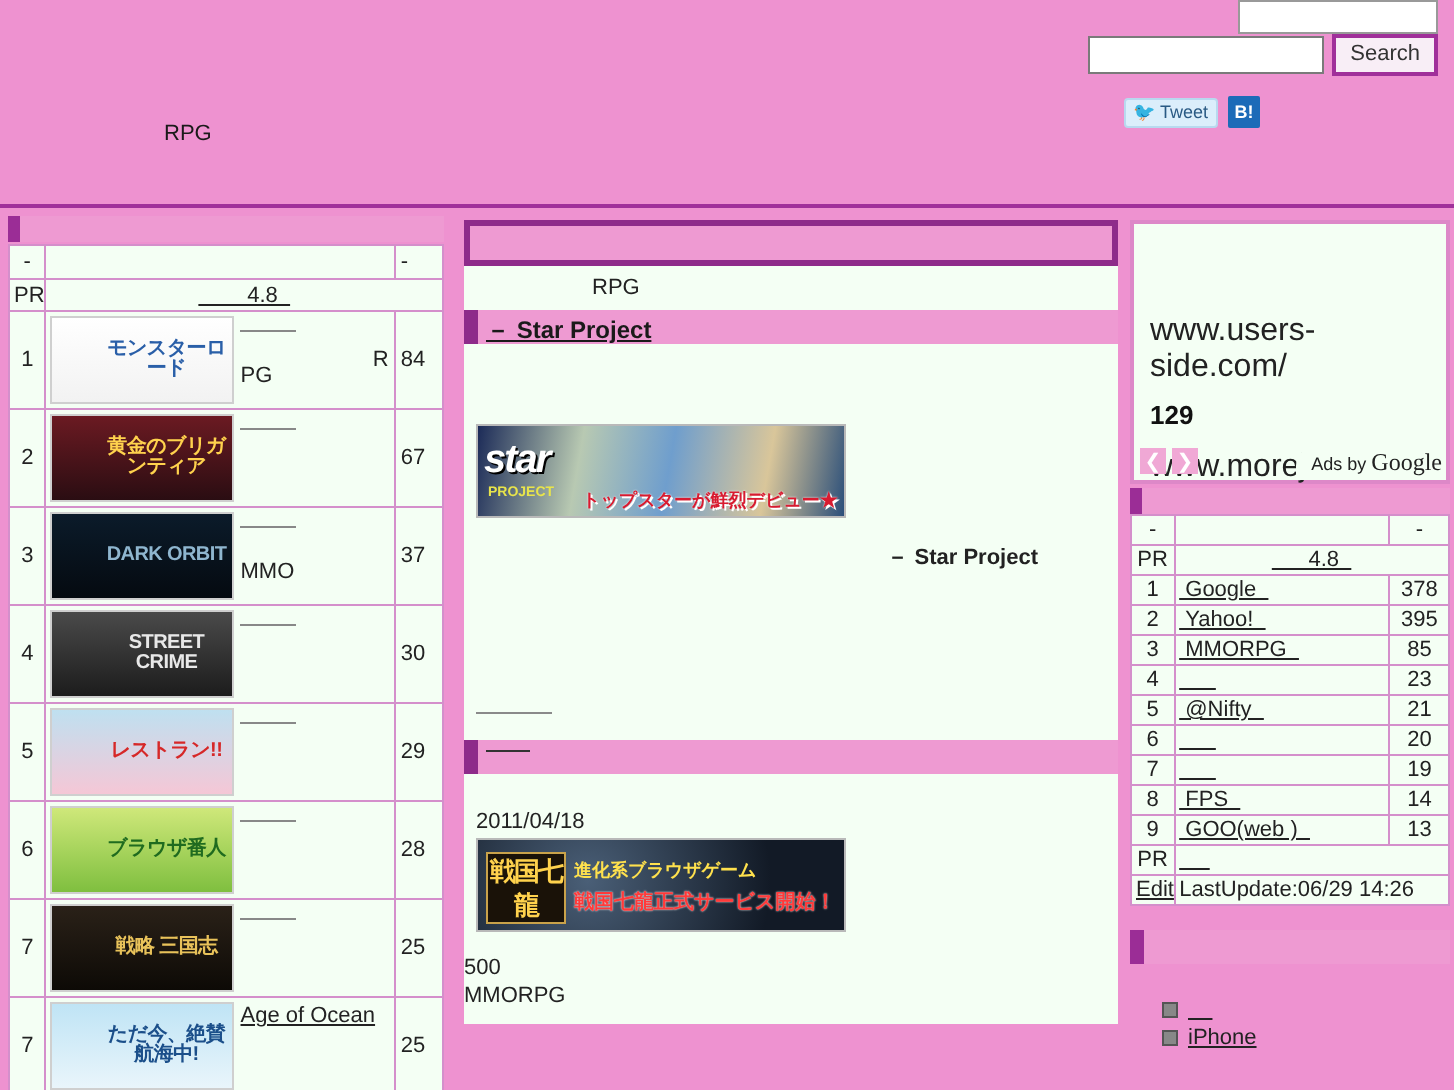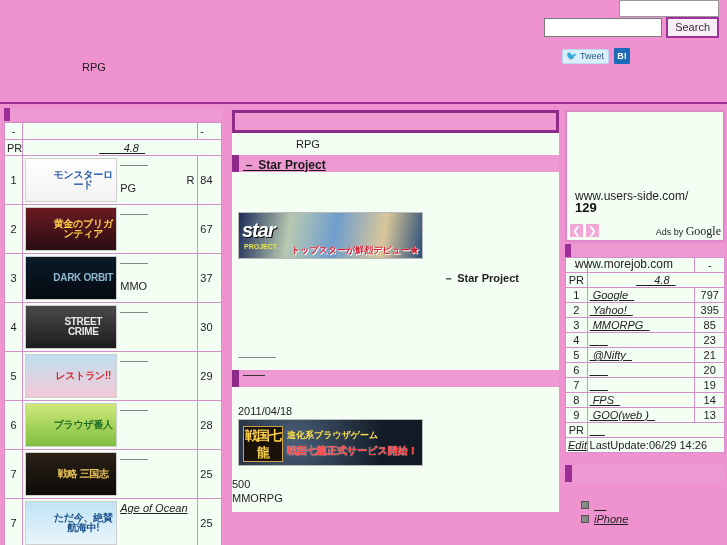--- a/index.html
+++ b/index.html
@@ -5,21 +5,21 @@
   * { box-sizing: border-box; }
   html, body {
     margin: 0; padding: 0;
     width: 727px; height: 545px;
     overflow: hidden;
     background: #ee92d0;
     font-family: "Liberation Sans", sans-serif;
     font-size: 11px;
     color: #222;
   }
-  a { color: #222; text-decoration: underline; font-style: italic; }
+  a { color: #222; text-decoration: underline; }
 
   
   #header {
     position: absolute; left: 0; top: 0;
     width: 727px; height: 104px;
     background: #ee92d0;
     border-bottom: 2px solid #a0309a;
   }
   #header-left-link {
     position: absolute; left: 10px; top: 28px;
@@ -188,21 +188,21 @@
   .c-cap-right { text-align:right; padding-right: 40px; font-size:11px; font-weight:bold; }
   .c-date { padding-left: 6px; font-size: 11px; }
   .c-center-txt { font-size:11px; }
   .c-smalllink { display:inline-block; width:38px; height:1px; background:#8a8a8a; }
 
   
   .ad-box {
     background: #f4fff4; border: 2px solid #dd88c8;
     width: 160px; height: 132px; position: relative;
   }
-  .ad-url { position:absolute; font-size:12px; color:#222;margin-top:32px; }
+  .ad-url { position:absolute; font-size:16px; color:#222; }
   .ad-big { position:absolute; font-size:13px; font-weight:bold; color:#111; }
   .ad-nav { position:absolute; left:3px; bottom:3px; display:flex; gap:3px; }
   .ad-arrow {
     width:13px; height:13px; background:#f0a8d5; color:#fff;
     font-size:10px; display:flex; align-items:center; justify-content:center;
     cursor:pointer;
   }
   .ads-by {
     position:absolute; right:0px; bottom:0px;
     background:#f4fff4; font-size:9px; padding:1px 2px 1px 8px;
@@ -461,21 +461,21 @@
           <td class="r-name"></td>
           <td class="r-val">-</td>
         </tr>
         <tr>
           <td class="r-rank">PR</td>
           <td colspan="2" class="full"><a href="#" class="ulink">&nbsp;&nbsp;&nbsp;&nbsp;&nbsp;&nbsp;4.8&nbsp;&nbsp;</a></td>
         </tr>
         <tr>
           <td class="r-rank">1</td>
           <td class="r-name"><a href="#" class="ulink">&nbsp;Google&nbsp;&nbsp;</a></td>
-          <td class="r-val">797</td>
+          <td class="r-val">378</td>
         </tr>
         <tr>
           <td class="r-rank">2</td>
           <td class="r-name"><a href="#" class="ulink">&nbsp;Yahoo!&nbsp;&nbsp;</a></td>
           <td class="r-val">395</td>
         </tr>
         <tr>
           <td class="r-rank">3</td>
           <td class="r-name"><a href="#" class="ulink">&nbsp;MMORPG&nbsp;&nbsp;</a></td>
           <td class="r-val">85</td>

